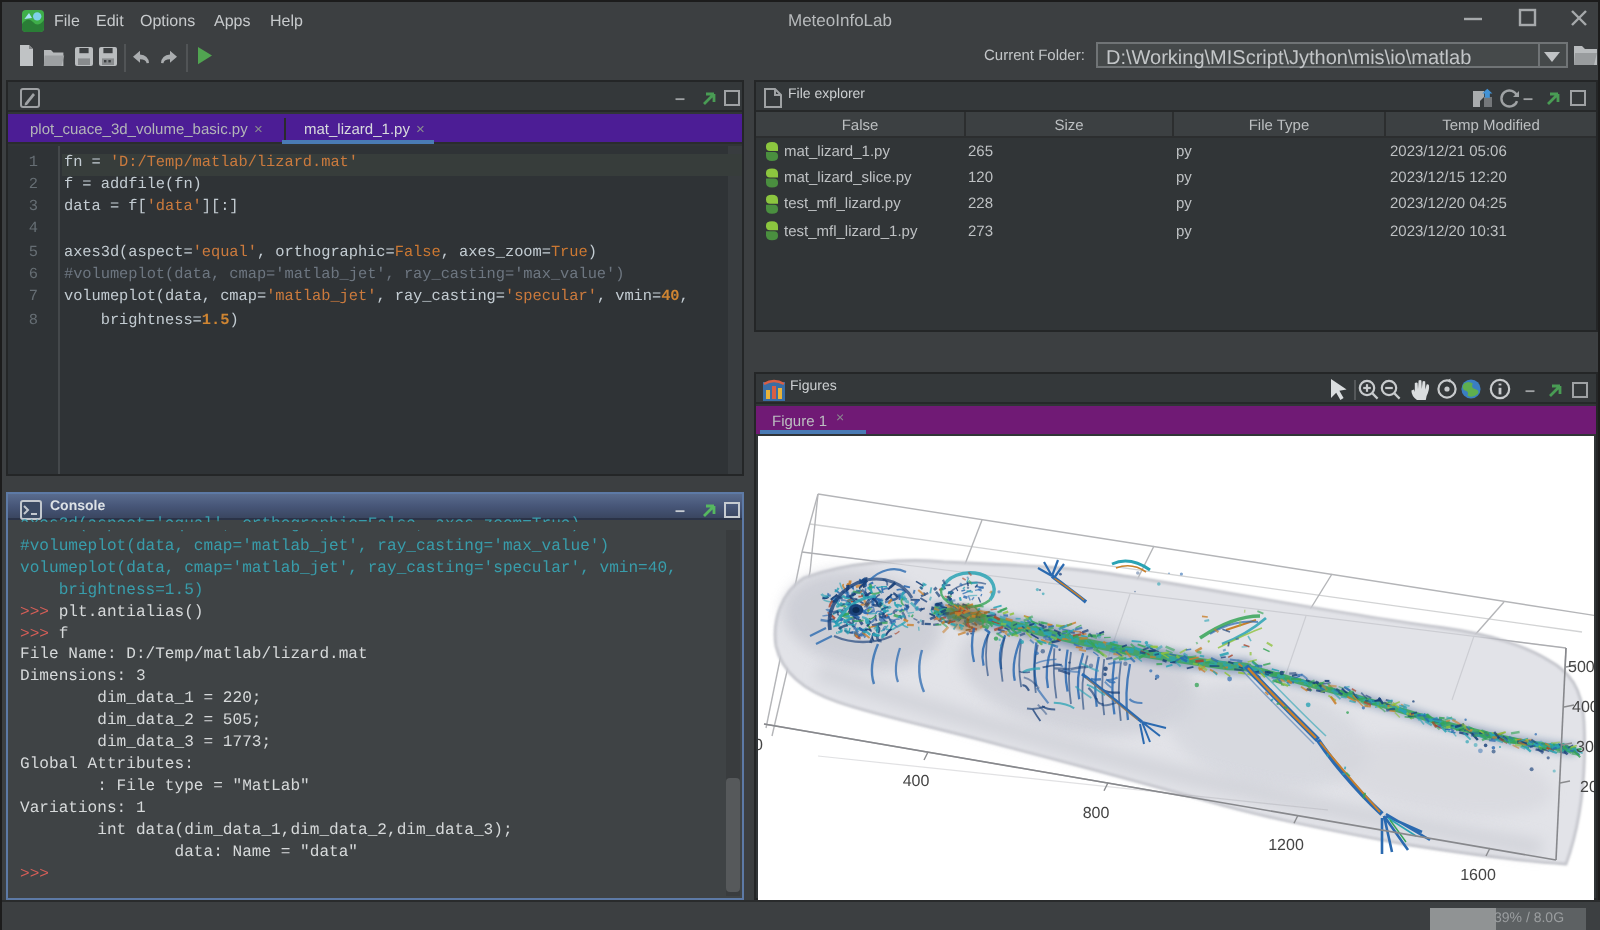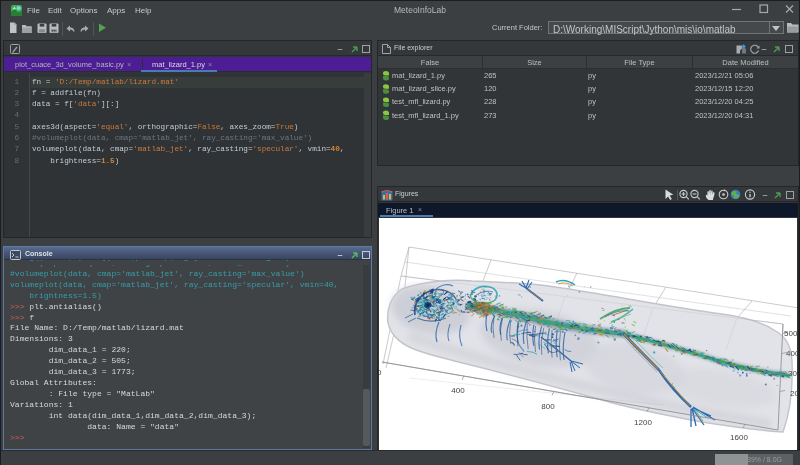--- a/index.html
+++ b/index.html
@@ -61,21 +61,21 @@
   .row { position:absolute; left:0; right:0; height:13.2px; color:#bec1c3; font-size:7.5px; }
   .row span { position:absolute; top:2px; }
 
   
   #fxtabs { position:absolute; left:374px; top:166px; width:426px; height:19px;
     background:#3c3f41; border-top:1px solid #2a2c2d; }
   .xtab { position:absolute; top:0; height:18px; font-size:7.5px; color:#b0b3b5; }
 
   
   #figpanel { left:376px; top:185px; width:422px; height:264px; background:#313537; }
-  #figtabs { position:absolute; left:0; top:16px; right:0; height:14px; background:#0f172a;
+  #figtabs { position:absolute; left:0; top:16px; right:0; height:14px; background:#701a75;
     font-size:7.5px; color:#bcbfc1; }
   #figwhite { position:absolute; left:1px; top:31px; width:418px; height:232px; background:#ffffff; }
 
   
   #statusbar { position:absolute; left:0; top:449px; width:800px; height:16px;
     background:#3c3f41; border-top:1px solid #292b2c; }
   #mem { position:absolute; left:714px; top:3px; width:78px; height:11px; background:#5d6163; }
   #memfill { position:absolute; left:0; top:0; width:33px; height:11px; background:#909394; }
   #memtxt { position:absolute; left:32px; top:2px; font-size:7px; color:#9b9ea0; }
 </style>
@@ -255,21 +255,21 @@
           <path d="M1 7 L6 2 M6 2 h-4 M6 2 v4" stroke="#499c54" stroke-width="1.4" fill="none"></path>
         </svg>
       <svg class="abs" style="left:407px;top:4px" width="8" height="8" viewBox="0 0 8 8">
           <rect x="0.5" y="0.5" width="7" height="7" fill="none" stroke="#9fa2a4"></rect>
         </svg>
     </div>
     <div id="fxtable">
       <div class="th" style="left:0;width:105px">False</div>
       <div class="th" style="left:105px;width:104px">Size</div>
       <div class="th" style="left:209px;width:106px">File Type</div>
-      <div class="th" style="left:315px;width:105px;border-right:none">Date Modified</div>
+      <div class="th" style="left:315px;width:105px;border-right:none">Temp Modified</div>
       <div class="row" style="top:13px">
           <span style="left:14px">mat_lizard_1.py</span>
           <span style="left:106px">265</span>
           <span style="left:210px">py</span>
           <span style="left:317px">2023/12/21 05:06</span>
         </div>
       <div class="row" style="top:26.2px">
           <span style="left:14px">mat_lizard_slice.py</span>
           <span style="left:106px">120</span>
           <span style="left:210px">py</span>
@@ -278,21 +278,21 @@
       <div class="row" style="top:39.4px">
           <span style="left:14px">test_mfl_lizard.py</span>
           <span style="left:106px">228</span>
           <span style="left:210px">py</span>
           <span style="left:317px">2023/12/20 04:25</span>
         </div>
       <div class="row" style="top:52.6px">
           <span style="left:14px">test_mfl_lizard_1.py</span>
           <span style="left:106px">273</span>
           <span style="left:210px">py</span>
-          <span style="left:317px">2023/12/20 04:31</span>
+          <span style="left:317px">2023/12/20 10:31</span>
         </div>
       <svg class="abs" style="left:3px;top:15px" width="10" height="63" viewBox="0 0 10 63">
         <g>
           <path d="M2 2 q0 -2 3 -2 q3 0 3 2.5 v2 h-4 q-2 0 -2 -2z" fill="#8cc63f"></path>
           <path d="M8 7.5 q0 2 -3 2 q-3 0 -3 -2.5 v-2 h4 q2 0 2 2z" fill="#4a8f3f"></path>
         </g>
         <g transform="translate(0,13.2)">
           <path d="M2 2 q0 -2 3 -2 q3 0 3 2.5 v2 h-4 q-2 0 -2 -2z" fill="#8cc63f"></path>
           <path d="M8 7.5 q0 2 -3 2 q-3 0 -3 -2.5 v-2 h4 q2 0 2 2z" fill="#4a8f3f"></path>
         </g>

